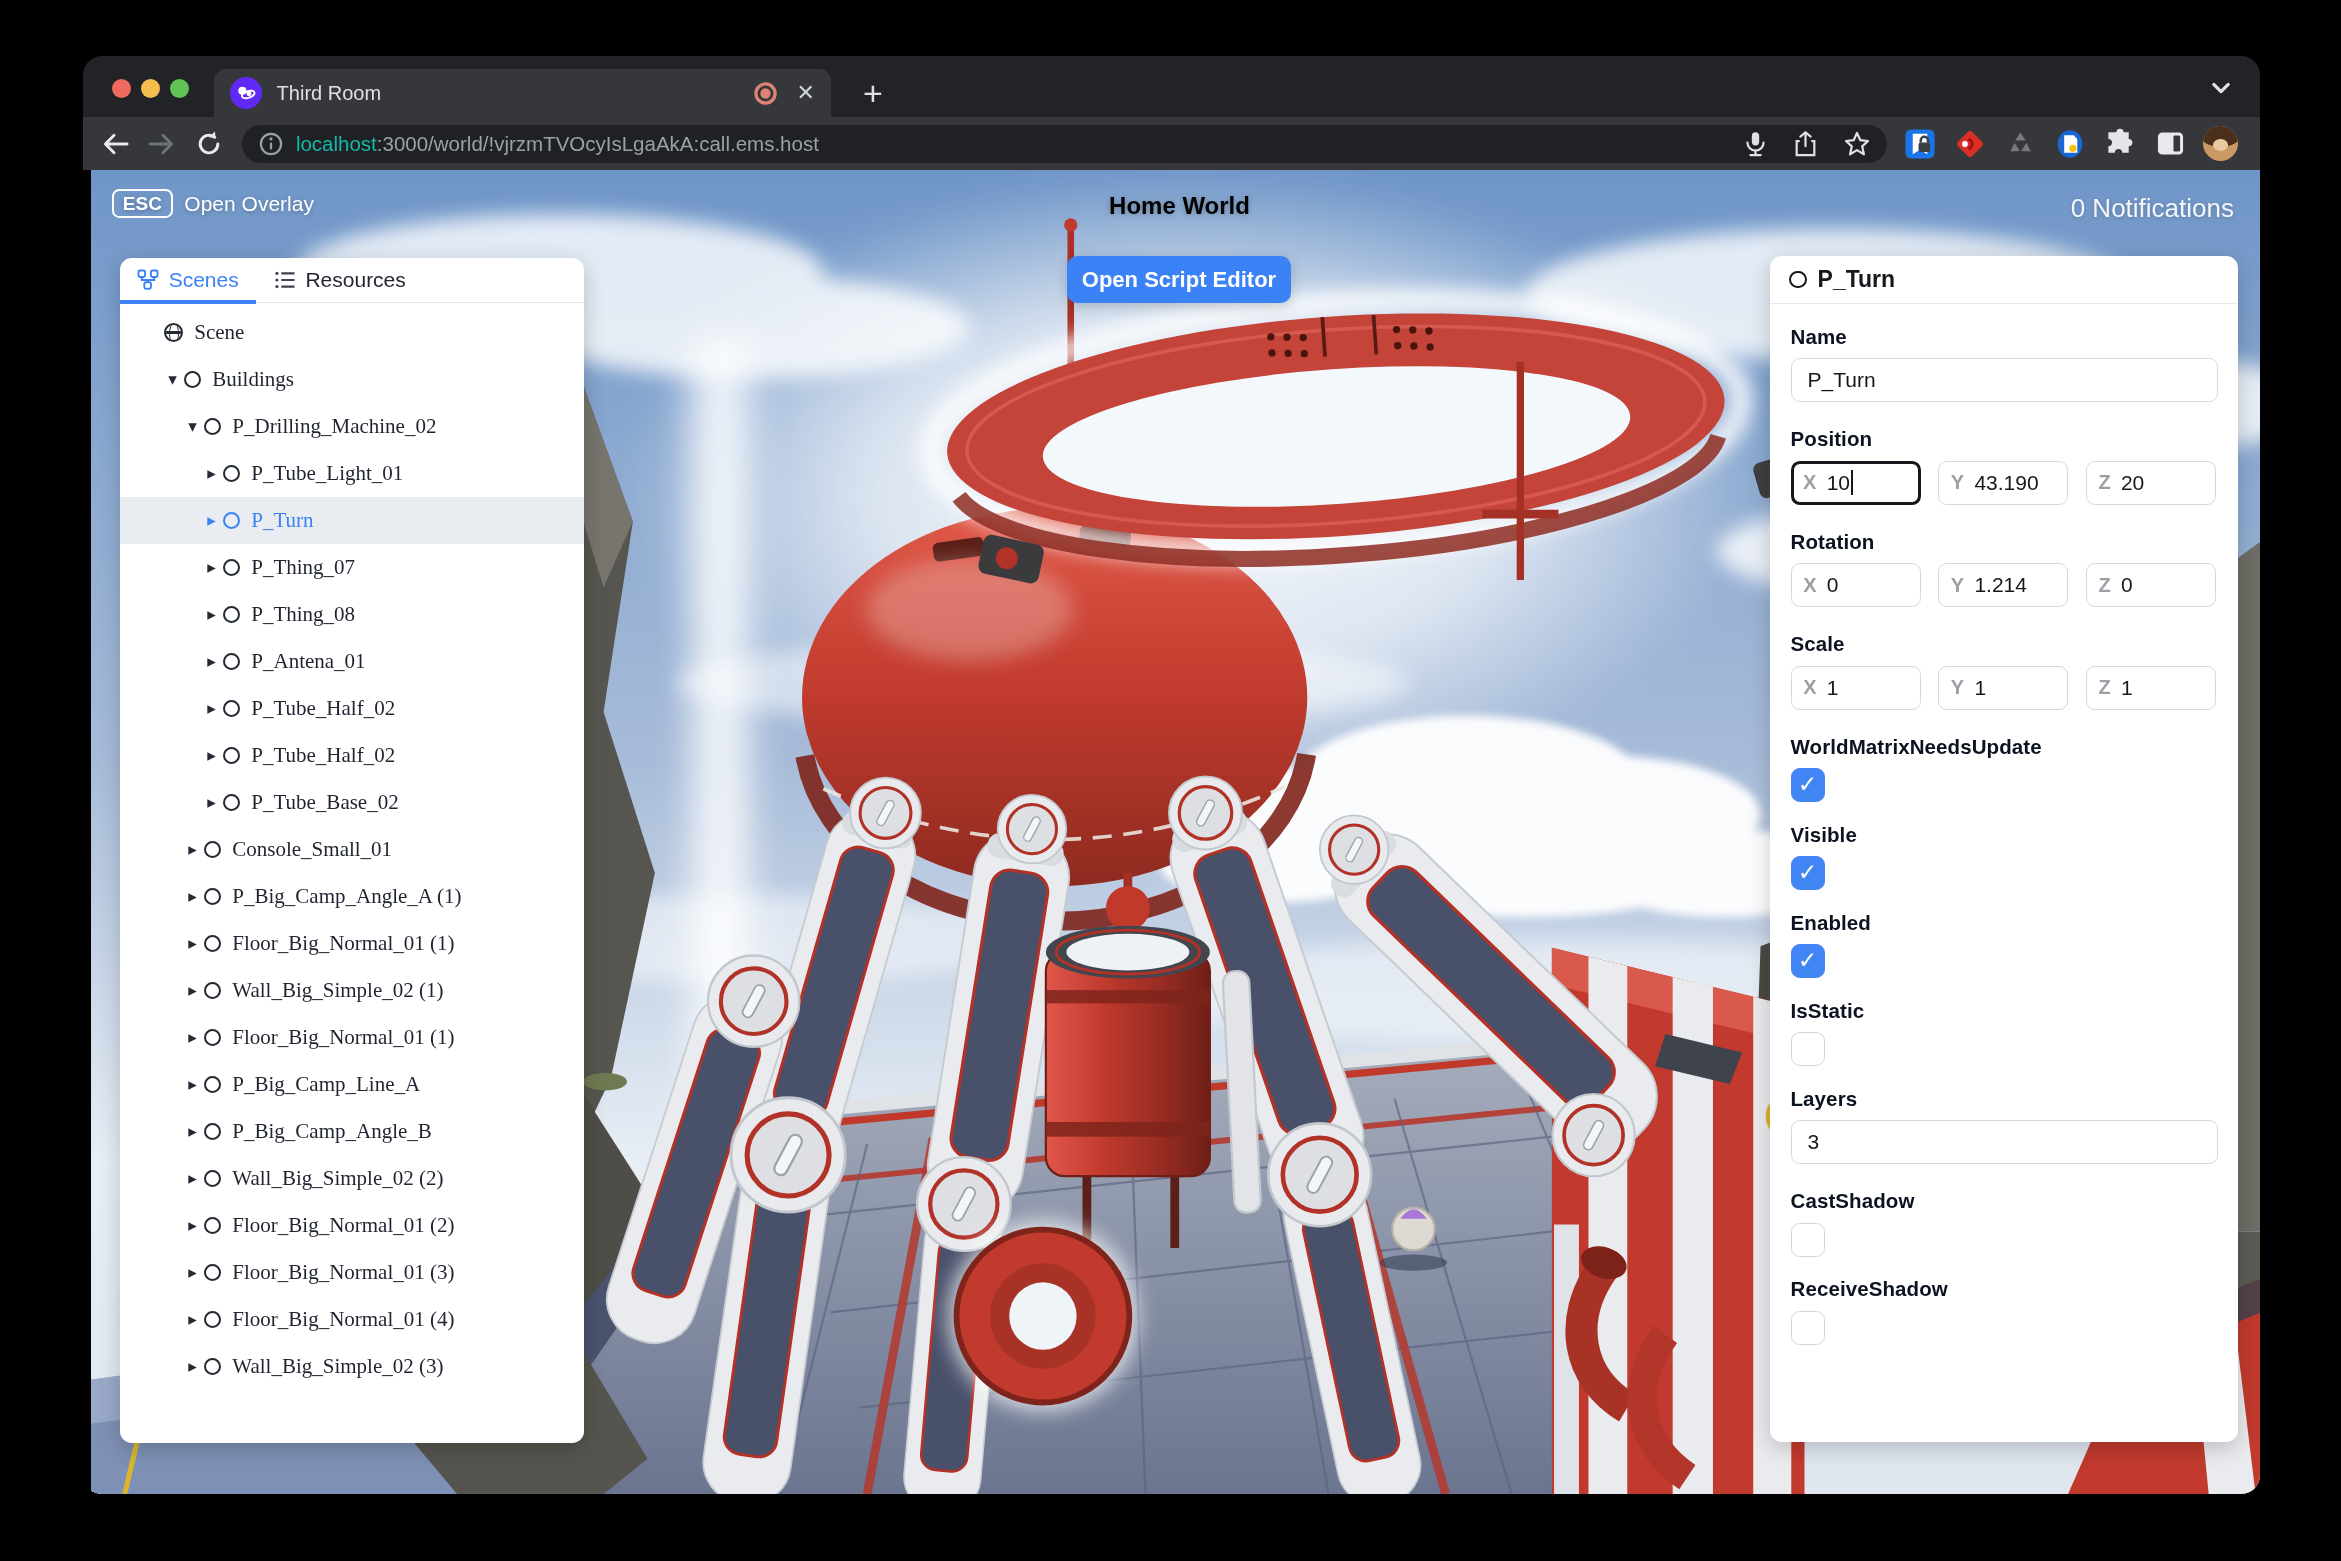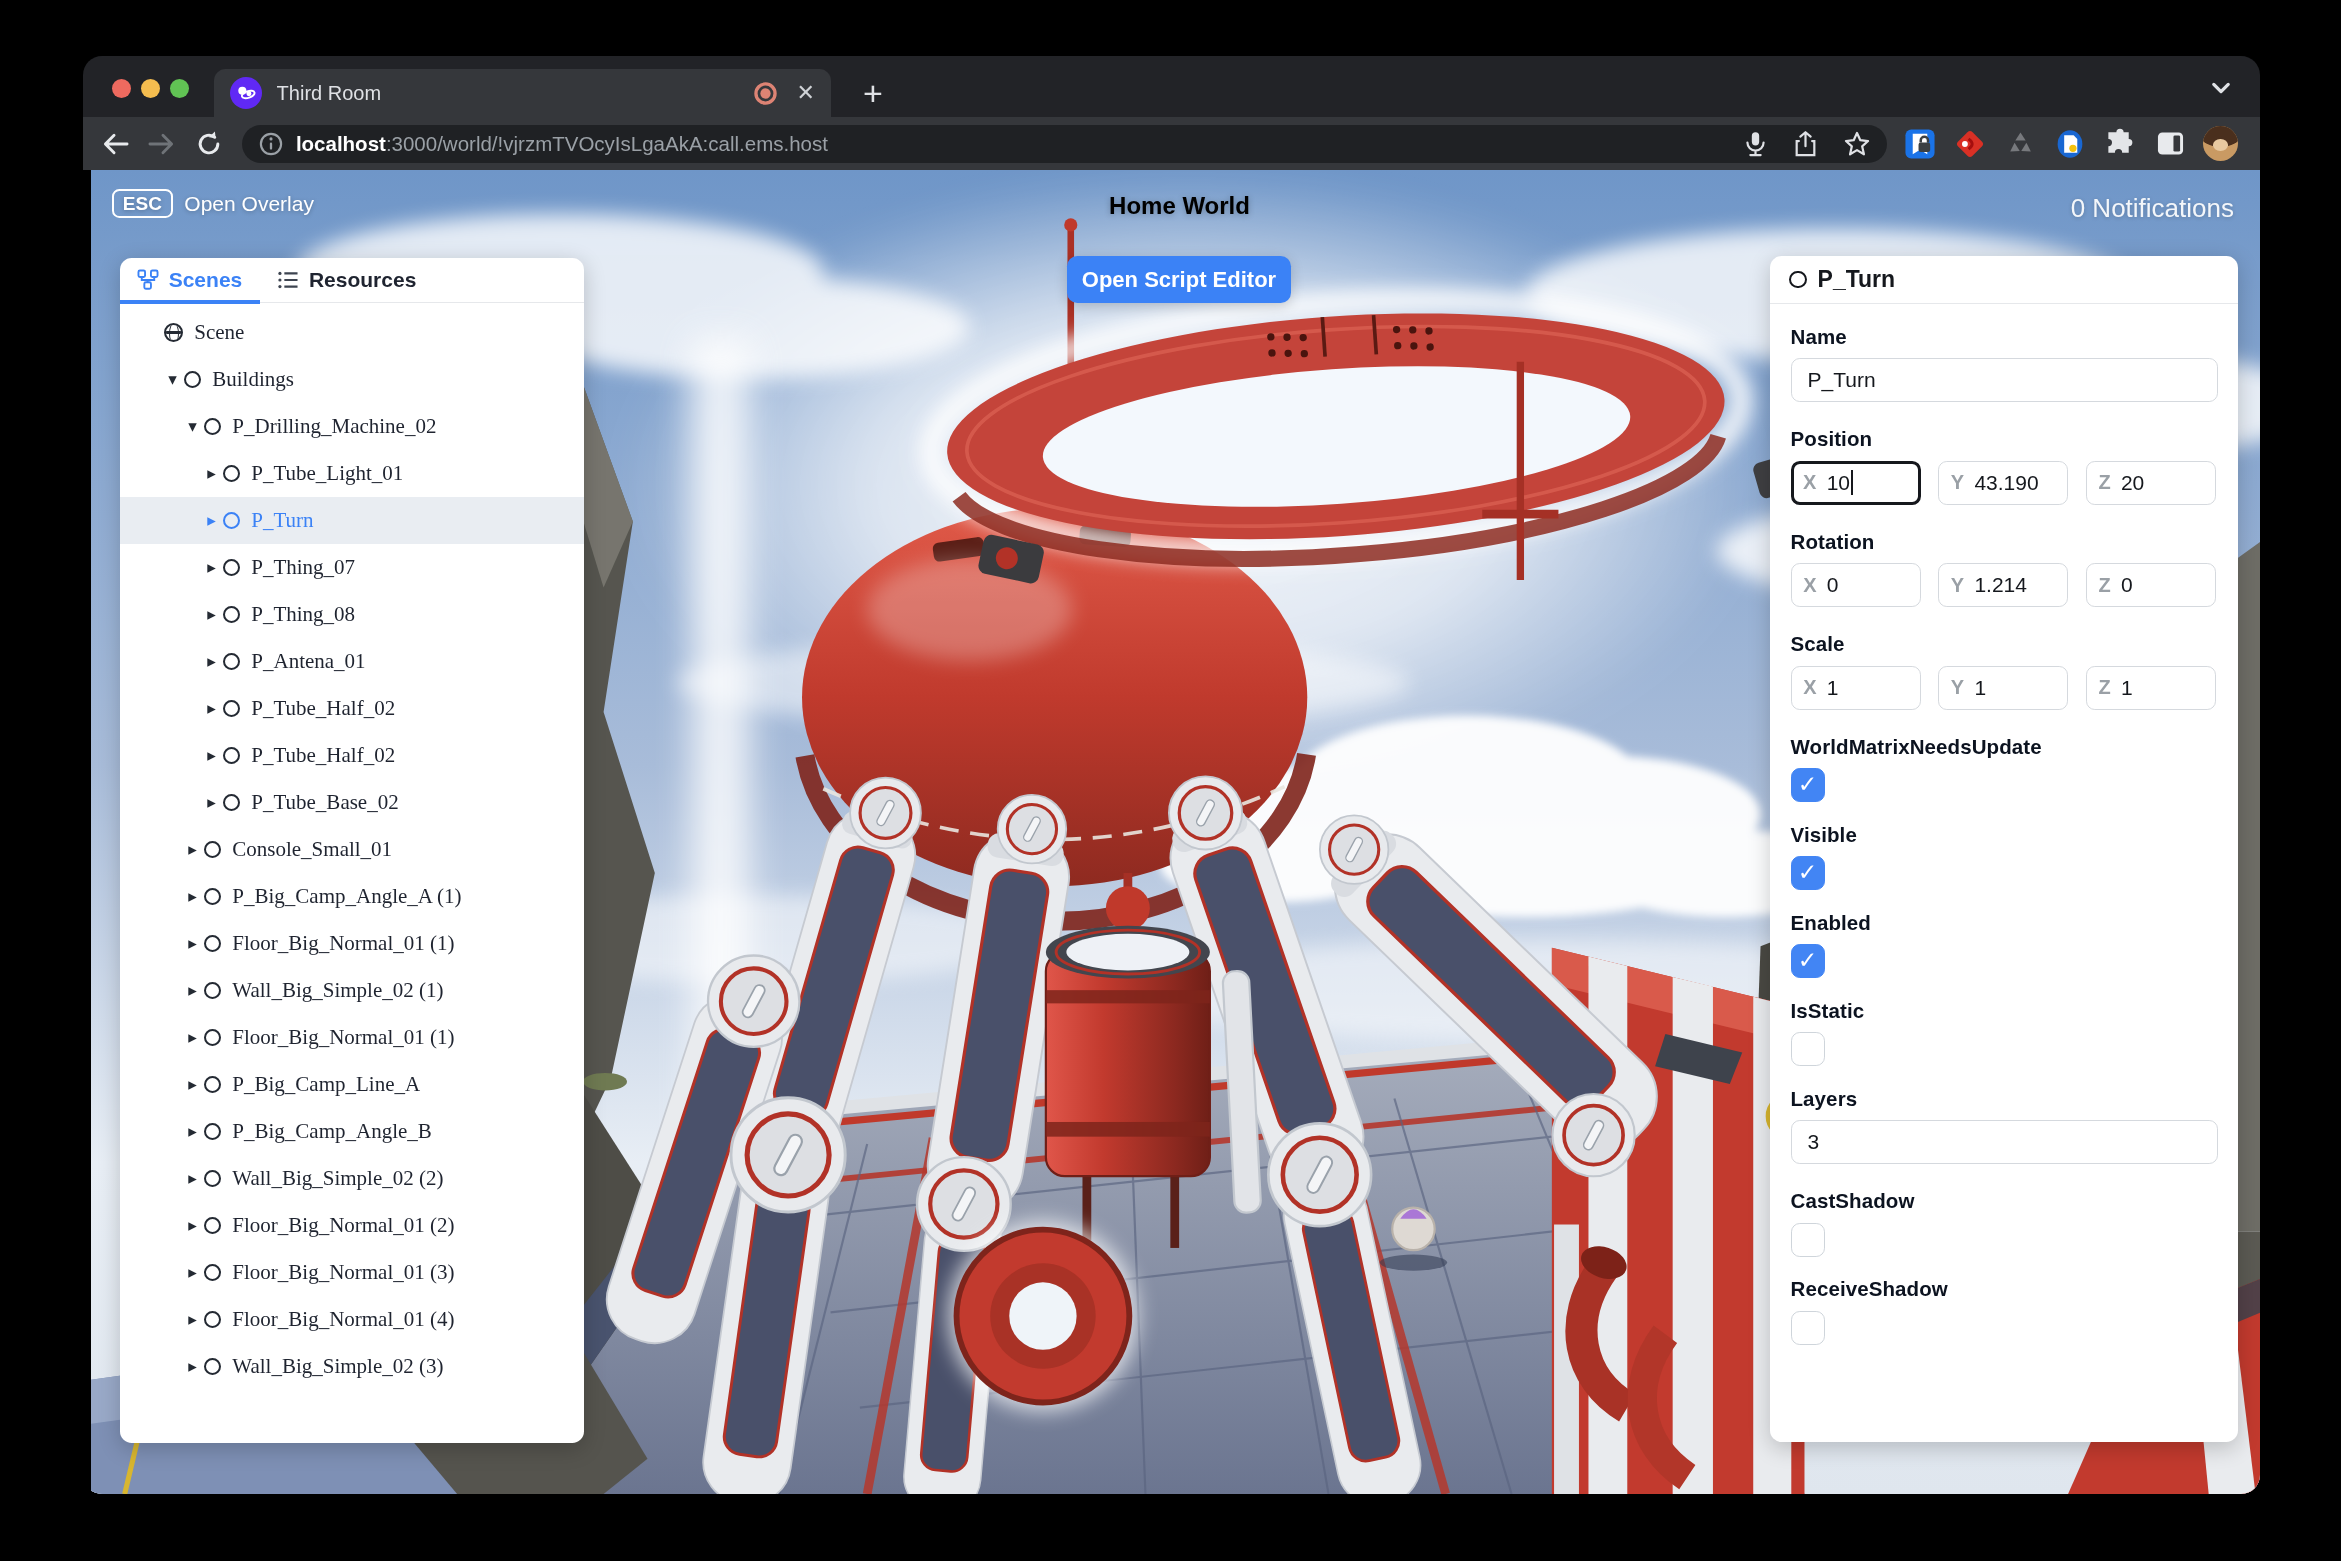--- a/index.html
+++ b/index.html
@@ -41,21 +41,21 @@
 
   
   .toolbar{position:absolute;left:0;top:61px;width:100%;height:53px;background:var(--chrome-mid);
     display:flex;align-items:center;}
   .navbtn{flex:none;display:flex;align-items:center;justify-content:center;width:38px;height:38px;}
   .nav-back{margin-left:13px;color:#e8eaed}.nav-fwd{margin-left:8.8px;color:#6f7378}.nav-reload{margin-left:8.8px;color:#e8eaed}
   .urlpill{flex:none;margin-left:14.6px;width:1645px;height:38px;background:var(--pill);border-radius:19px;
     display:flex;align-items:center;padding:0 16px;}
   .url-info{flex:none;color:#9aa0a6;display:flex;}
   .urltext{margin-left:11.7px;font-size:20.5px;white-space:nowrap;overflow:hidden;flex:1;}
-  .urltext .host{color:#ffffff;font-weight:bold;}
+  .urltext .host{color:#14b8a6;}
   .urltext .rest{color:#9aa0a6;}
   .pill-ic{flex:none;color:#dfe1e5;margin-left:25px;display:flex;}
   .ext{flex:none;margin-left:16px;display:flex;align-items:center;justify-content:center;width:34px;height:34px;}
   .avatar{width:35px;height:35px;border-radius:50%;overflow:hidden;position:relative;background:#c99a63;flex:none;margin-left:16px;}
   .avatar i{position:absolute;left:-2.9px;top:-4.4px;width:41px;height:25px;border-radius:50%;background:#4a2f1d;}
   .avatar b{position:absolute;left:10.3px;top:13px;width:14.6px;height:11.7px;border-radius:50%;background:#e8c9a0;}
   .menu-dots{flex:none;margin-left:14.6px;color:#e8eaed;display:flex;flex-direction:column;gap:5.1px;align-items:center;width:29px;}
 
   
   .app{position:absolute;left:0;top:114px;width:2177px;height:1324px;overflow:hidden;background:#8ea6c9;margin-left:8px;}
@@ -73,21 +73,21 @@
   .script-btn{position:absolute;left:976px;top:86px;width:224px;height:47px;background:var(--accent);
     border:none;border-radius:10.3px;color:#fff;font-size:22px;font-weight:700;
     font-family:inherit;display:flex;align-items:center;justify-content:center;
     box-shadow:0 2.9px 13px rgba(0,0,0,.18);}
 
   
   .left-panel{position:absolute;left:28.6px;top:88px;width:464px;height:1185px;background:#fff;
     border-radius:11.7px;box-shadow:0 5.9px 22px rgba(0,0,0,.20);overflow:hidden;}
   .lp-tabs{display:flex;height:45px;border-bottom:1.5px solid var(--panel-border);}
   .lp-tab{display:flex;align-items:center;gap:9.5px;padding:0 17.6px;position:relative;font-size:21px;
-    font-weight:700;color:var(--tree-ink);}
+    font-weight:400;color:var(--tree-ink);}
   .lp-tab.active{color:var(--accent);}
   .lp-tab.active::after{content:"";position:absolute;left:0;right:0;bottom:-1.5px;height:3.7px;background:var(--accent);}
   .tree{padding-top:5.9px;}
   .tree-row{height:47px;display:flex;align-items:center;font-size:21px;color:var(--tree-ink);}
   .tree-row.selected{background:#e9edf2;color:var(--accent);}
   .caret{width:22px;flex:none;font-size:17px;color:#242a33;text-align:center;}
   .tree-row.selected .caret{color:var(--accent);}
   .tico{flex:none;margin-right:11.7px;}
   .ico-circle{width:17px;height:17px;border:2.2px solid #242a33;border-radius:50%;}
   .tree-row.selected .ico-circle{border-color:var(--accent);}

